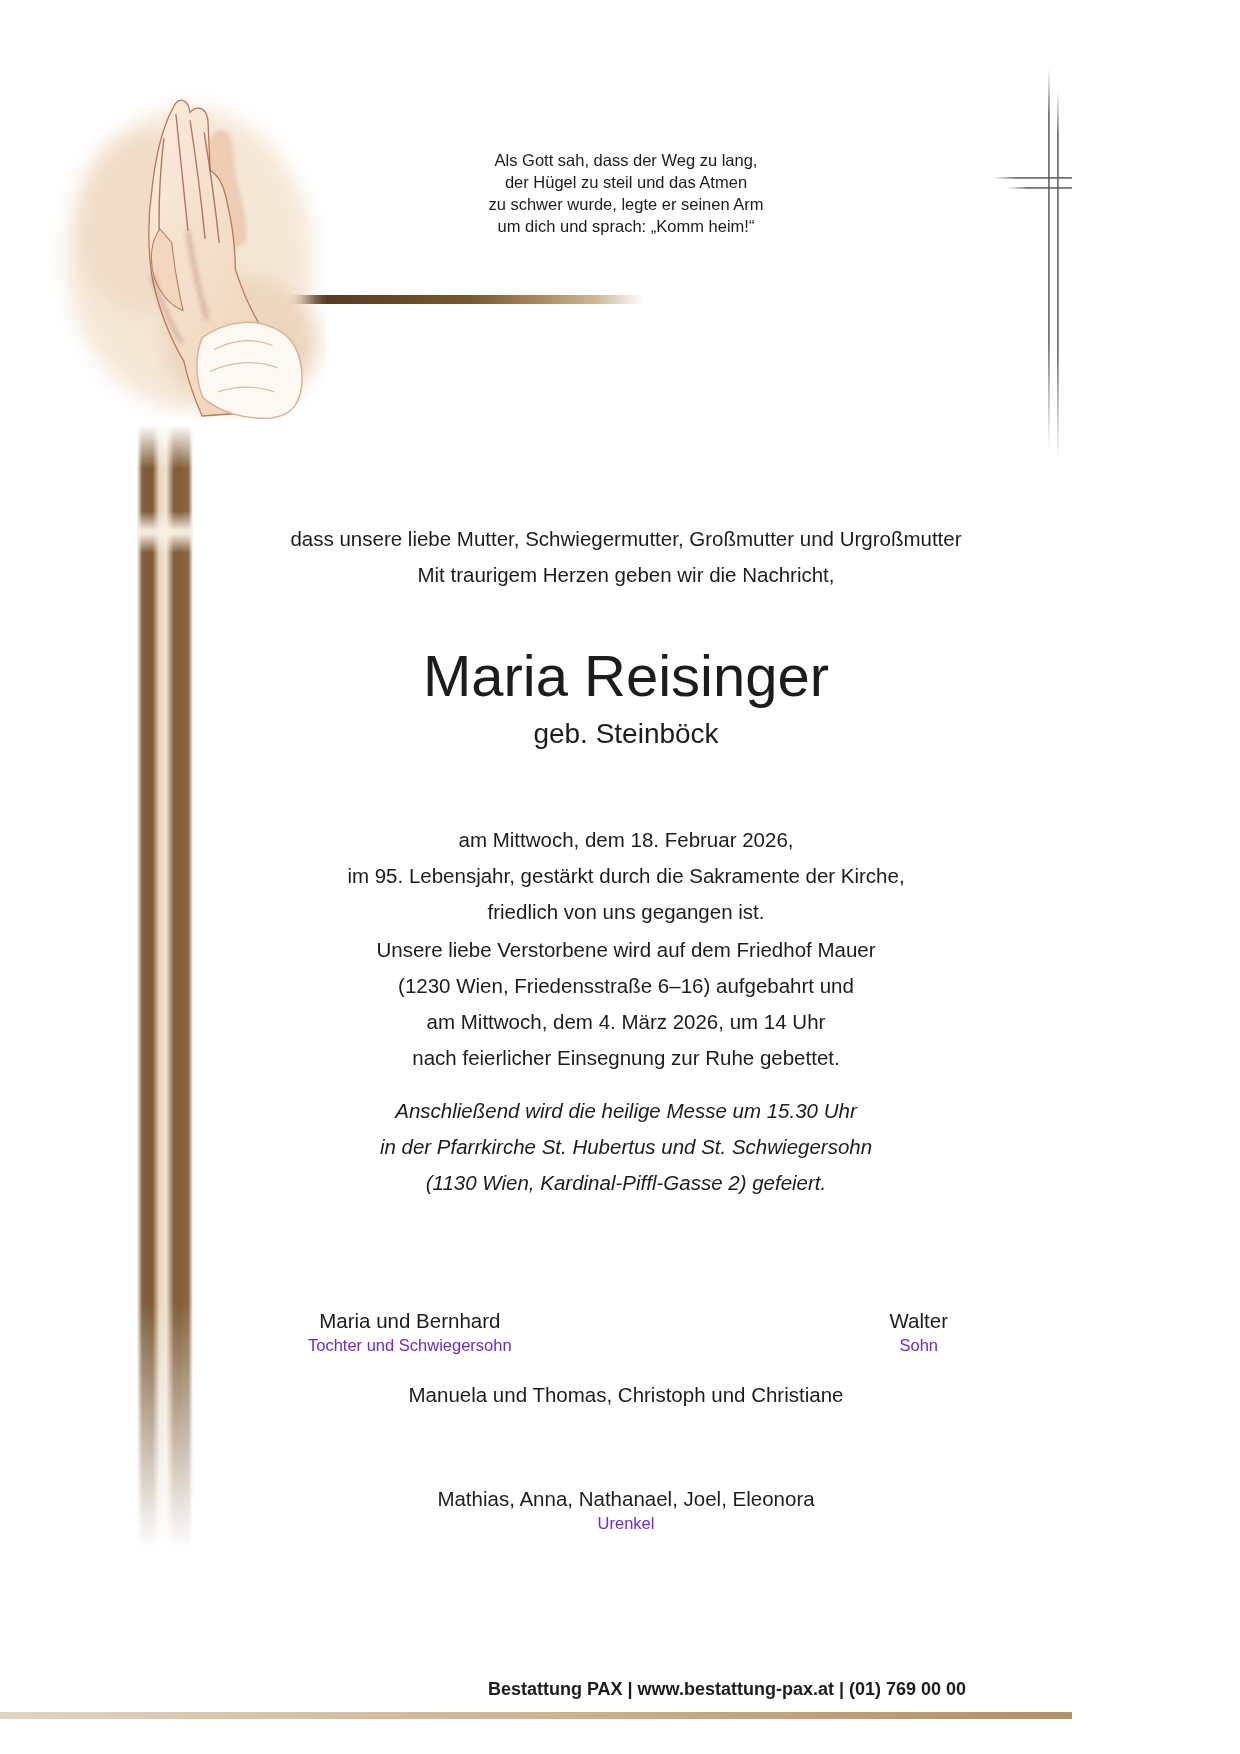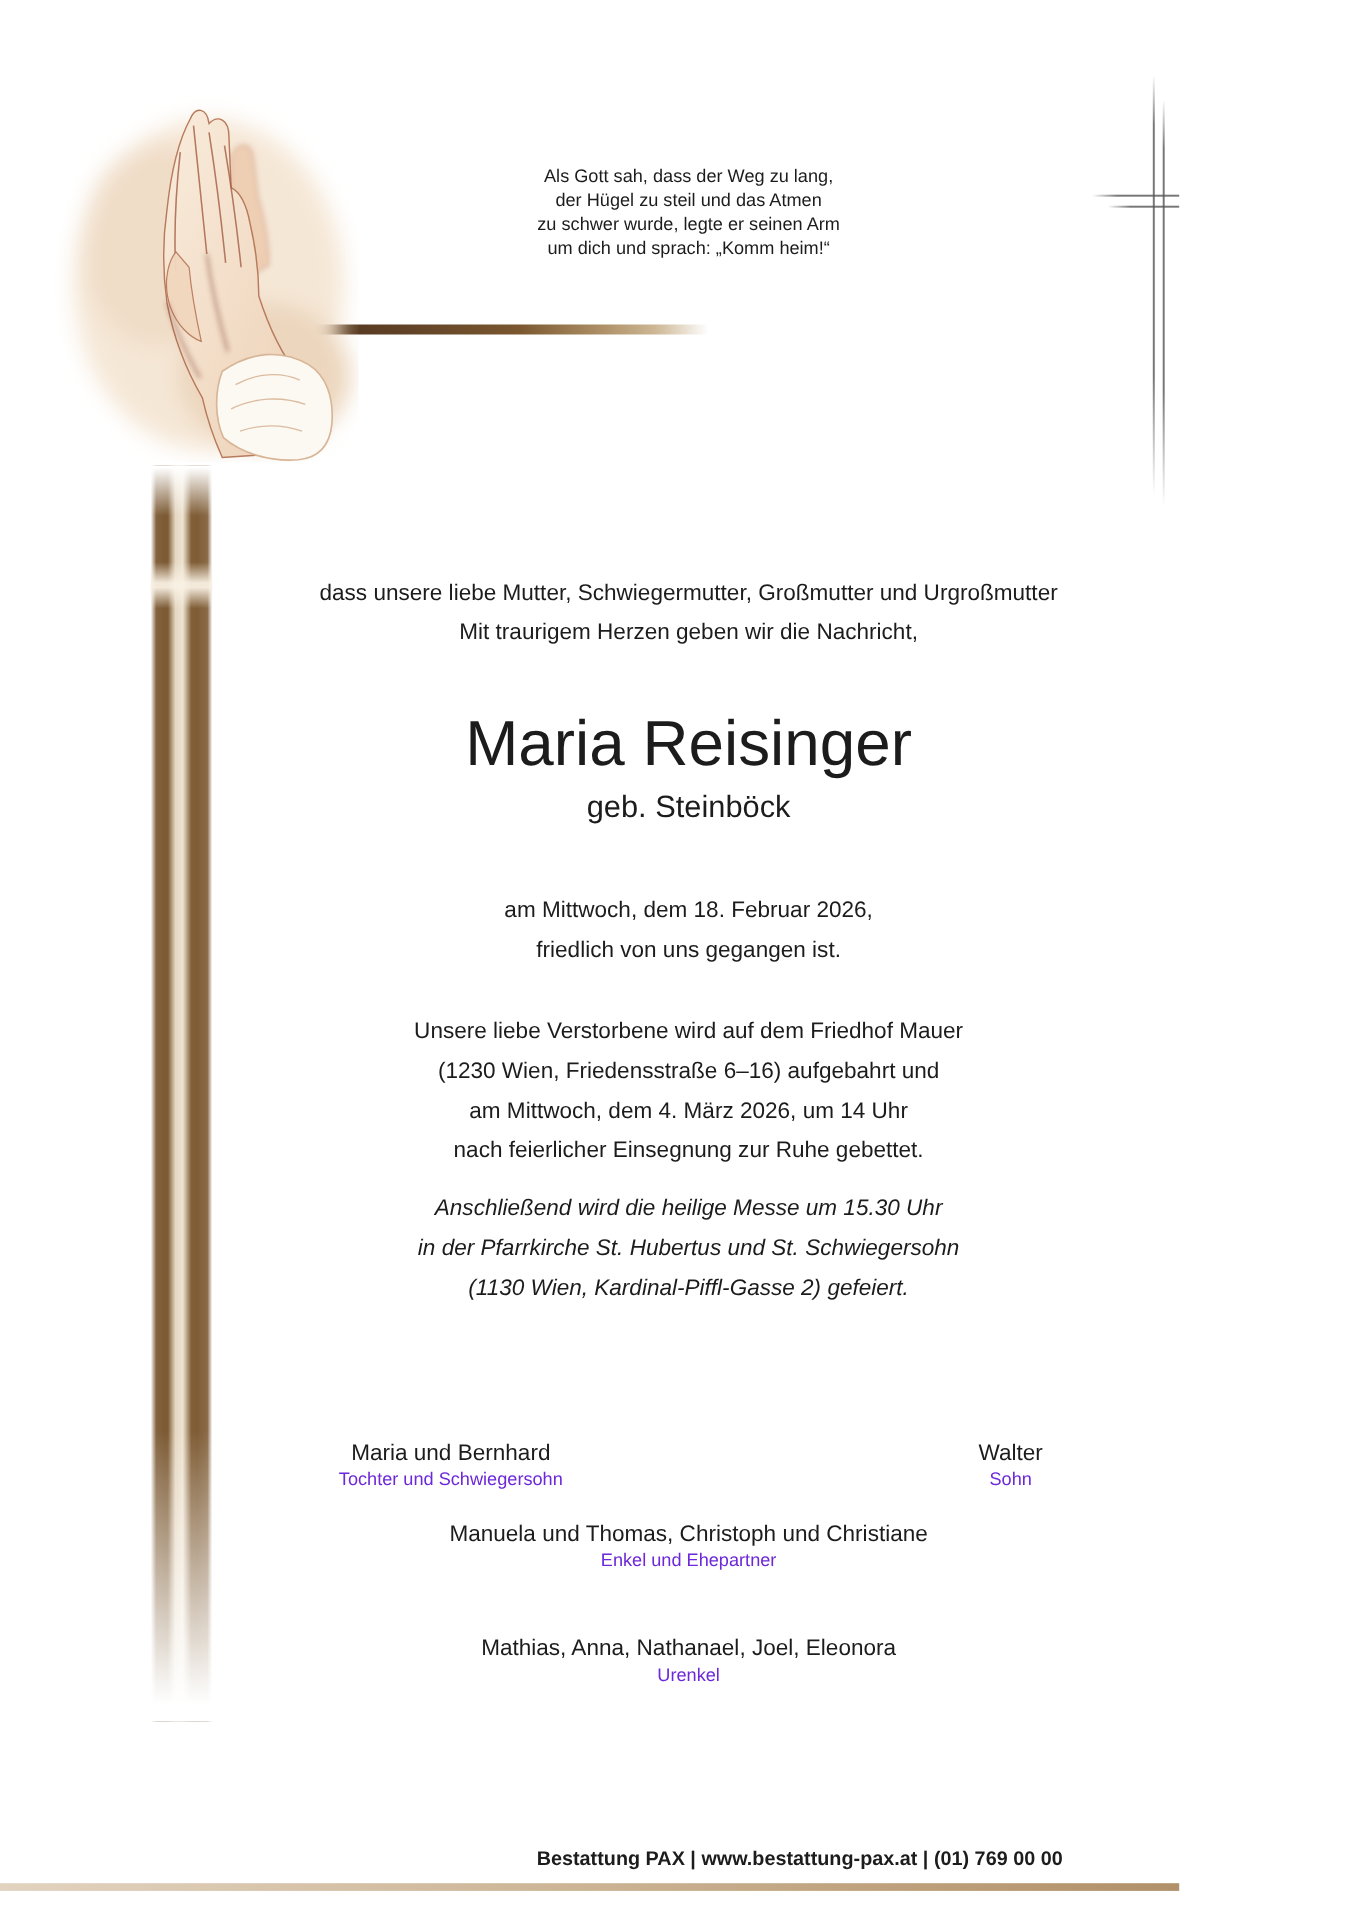--- a/index.html
+++ b/index.html
@@ -29,21 +29,21 @@
   
   .verse{position:absolute;left:626px;top:149px;transform:translateX(-50%);
          text-align:center;font-size:16.5px;line-height:22px;white-space:nowrap;z-index:4;}
   .announce{position:absolute;left:626px;top:521px;transform:translateX(-50%);
          text-align:center;font-size:20.5px;line-height:36px;white-space:nowrap;z-index:4;}
   .name{position:absolute;left:626px;top:645px;transform:translateX(-50%);
         font-size:58px;line-height:62px;white-space:nowrap;z-index:4;}
   .maiden{position:absolute;left:626px;top:719px;transform:translateX(-50%);
         font-size:28px;line-height:30px;white-space:nowrap;z-index:4;}
   .para{position:absolute;left:626px;transform:translateX(-50%);
-        text-align:center;font-size:20.5px;line-height:36px;white-space:nowrap;z-index:4;}
+        text-align:center;font-size:20.5px;line-height:36px;white-space:nowrap;z-index:4;margin-top:12px;}
   .para-1{top:810px;}
   .para-2{top:920px;}
   .para-3{top:1081px;font-style:italic;}
 
   .mourners-row1{position:absolute;left:308px;top:1308px;width:640px;display:flex;
         justify-content:space-between;z-index:4;}
   .mourner{text-align:center;}
   .mourner .names{font-size:20.5px;line-height:26px;white-space:nowrap;}
   .mourner .relation{font-size:16.5px;line-height:22px;white-space:nowrap;color:#6d28d9;}
   .mourners-row2{position:absolute;left:626px;top:1382px;transform:translateX(-50%);z-index:4;}
@@ -135,20 +135,21 @@
   <div class="announce">
     <div>dass unsere liebe Mutter, Schwiegermutter, Großmutter und Urgroßmutter</div>
     <div>Mit traurigem Herzen geben wir die Nachricht,</div>
   </div>
 
   <div class="name">Maria Reisinger</div>
   <div class="maiden">geb. Steinböck</div>
 
   <div class="para para-1">
     <div>am Mittwoch, dem 18. Februar 2026,</div>
+    <div>im 95. Lebensjahr, gestärkt durch die Sakramente der Kirche,</div>
     <div>friedlich von uns gegangen ist.</div>
   </div>
 
   <div class="para para-2">
     <div>Unsere liebe Verstorbene wird auf dem Friedhof Mauer</div>
     <div>(1230 Wien, Friedensstraße 6–16) aufgebahrt und</div>
     <div>am Mittwoch, dem 4. März 2026, um 14 Uhr</div>
     <div>nach feierlicher Einsegnung zur Ruhe gebettet.</div>
   </div>
 
@@ -164,21 +165,20 @@
       <div class="relation">Tochter und Schwiegersohn</div>
     </div>
     <div class="mourner">
       <div class="names">Walter</div>
       <div class="relation">Sohn</div>
     </div>
   </div>
 
   <div class="mourners-row2 mourner">
     <div class="names">Manuela und Thomas, Christoph und Christiane</div>
-    <div class="relation">Enkel und Ehepartner</div>
   </div>
 
   <div class="mourners-row3 mourner">
     <div class="names">Mathias, Anna, Nathanael, Joel, Eleonora</div>
     <div class="relation">Urenkel</div>
   </div>
 
   <div class="footer-text">Bestattung PAX | www.bestattung-pax.at | (01) 769 00 00</div>
   <div class="footer-line"></div>
 

